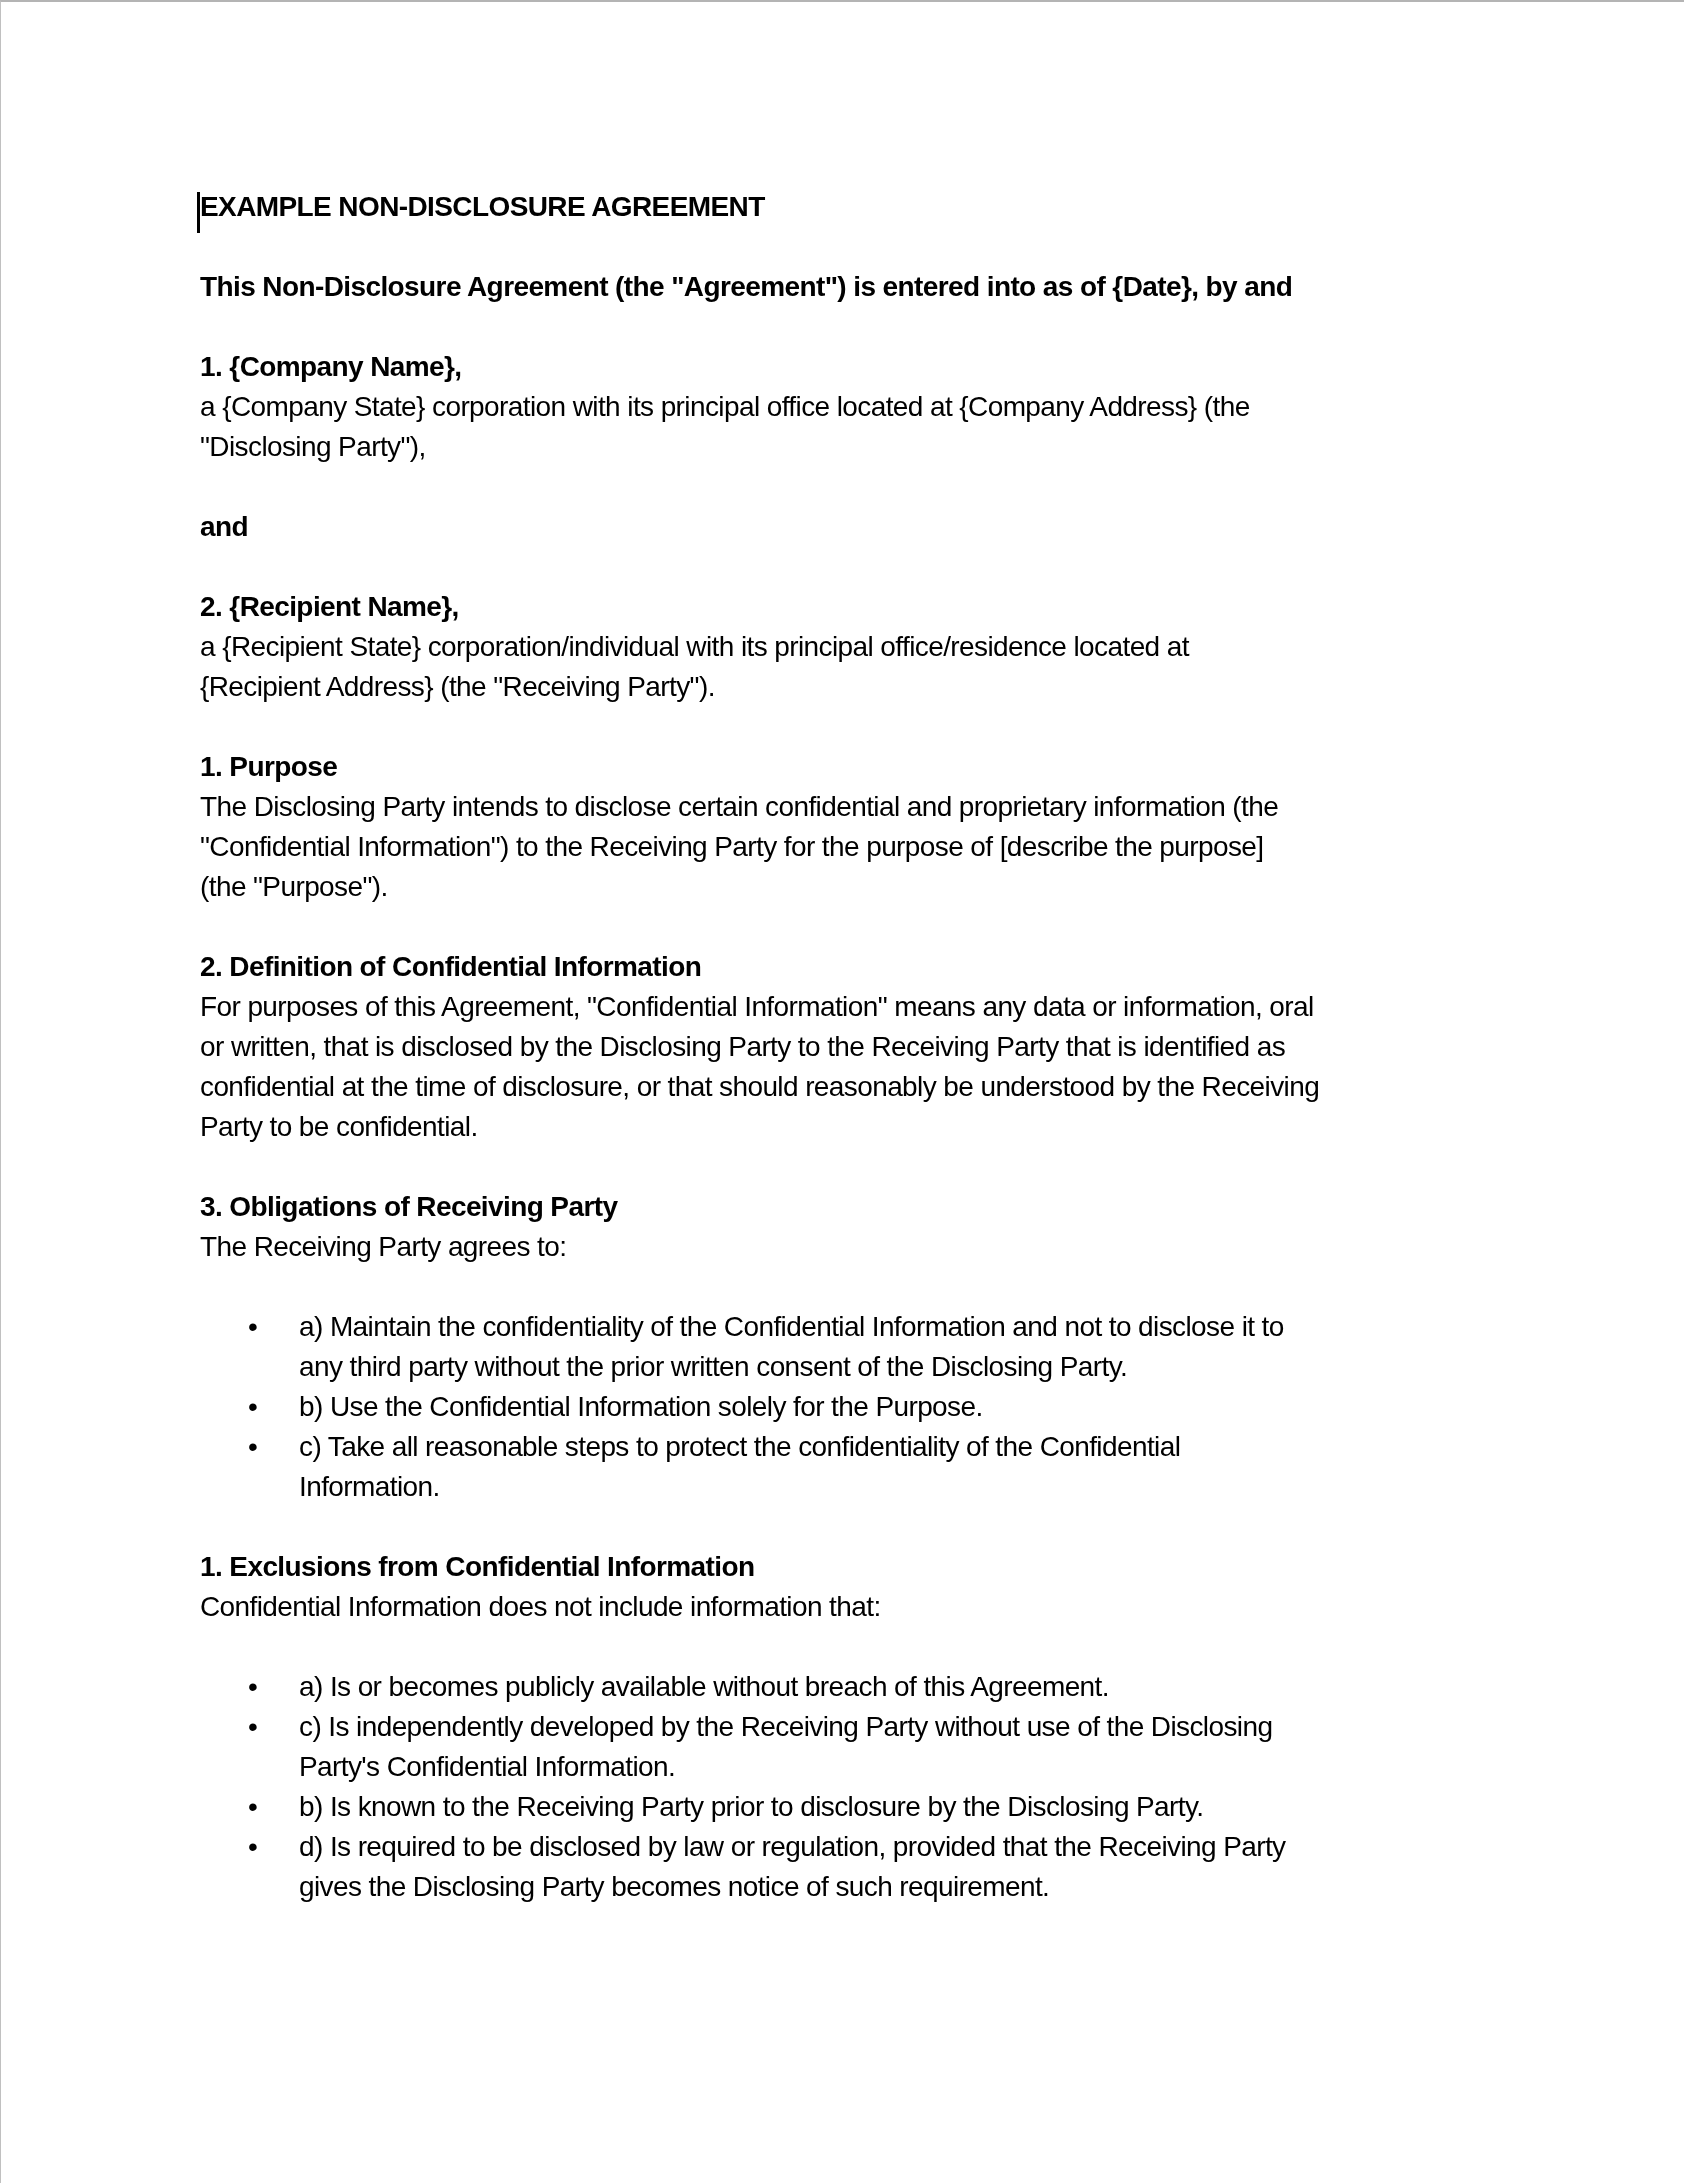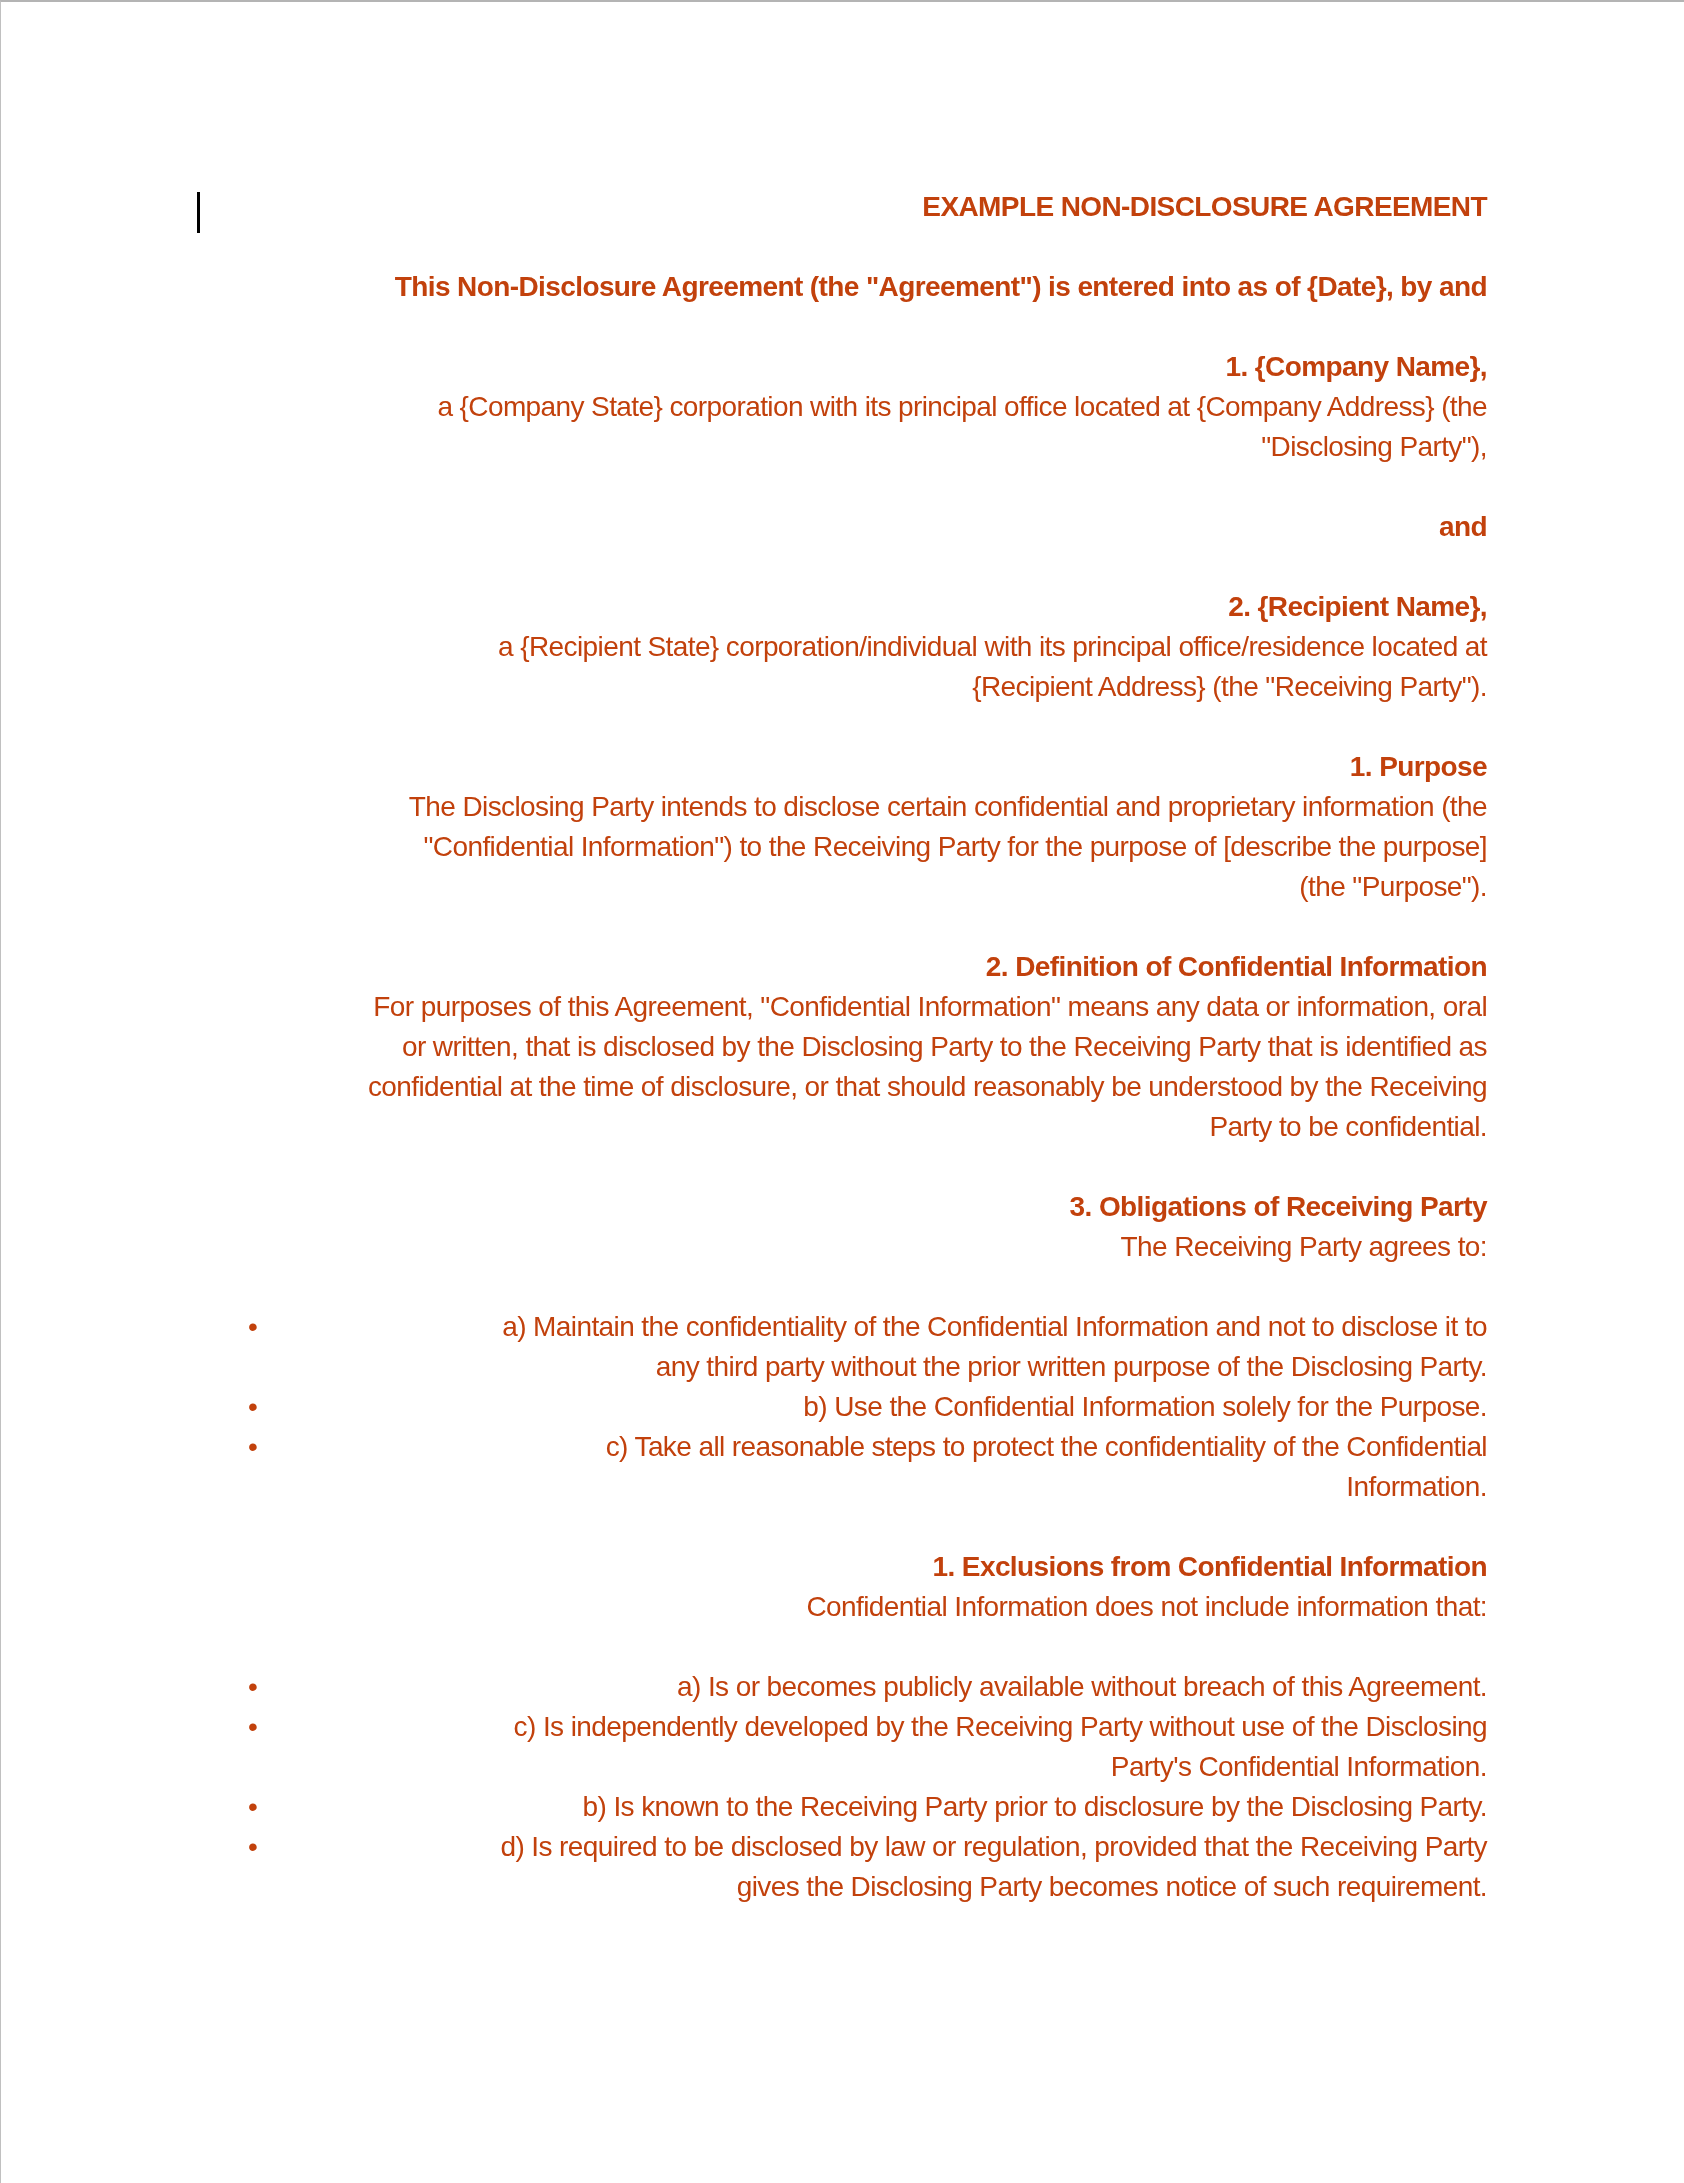--- a/index.html
+++ b/index.html
@@ -6,22 +6,21 @@
   .page {
     position: relative;
     width: 1684px;
     height: 2183px;
     background: #ffffff;
     box-sizing: border-box;
     border-top: 2.5px solid #b4b4b4;
     border-left: 1.6px solid #c0c0c0;
     overflow: hidden;
     font-family: "Liberation Sans", sans-serif;
-    color: #c2410c;
-    text-align: right;
+    color: #000000;
   }
   .doc {
     position: absolute;
     left: 199px;
     top: 185px;
     width: 1287px;
     font-size: 28px;
     line-height: 40px;
     letter-spacing: -0.6px;
   }
@@ -98,21 +97,21 @@
     </div>
 
     <div class="para">
       <div class="line bold">3. Obligations of Receiving Party</div>
       <div class="line">The Receiving Party agrees to:</div>
     </div>
 
     <ul class="blist">
       <li>
         <div class="line">a) Maintain the confidentiality of the Confidential Information and not to disclose it to</div>
-        <div class="line">any third party without the prior written purpose of the Disclosing Party.</div>
+        <div class="line">any third party without the prior written consent of the Disclosing Party.</div>
       </li>
       <li>
         <div class="line">b) Use the Confidential Information solely for the Purpose.</div>
       </li>
       <li>
         <div class="line">c) Take all reasonable steps to protect the confidentiality of the Confidential</div>
         <div class="line">Information.</div>
       </li>
     </ul>
 

